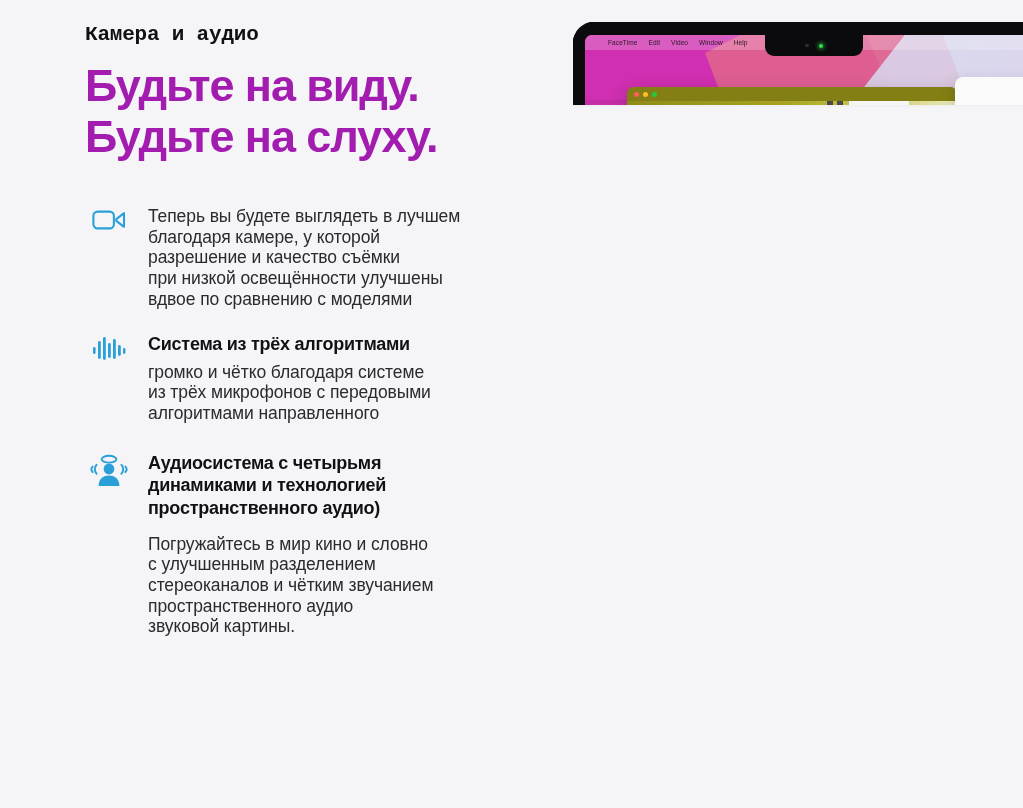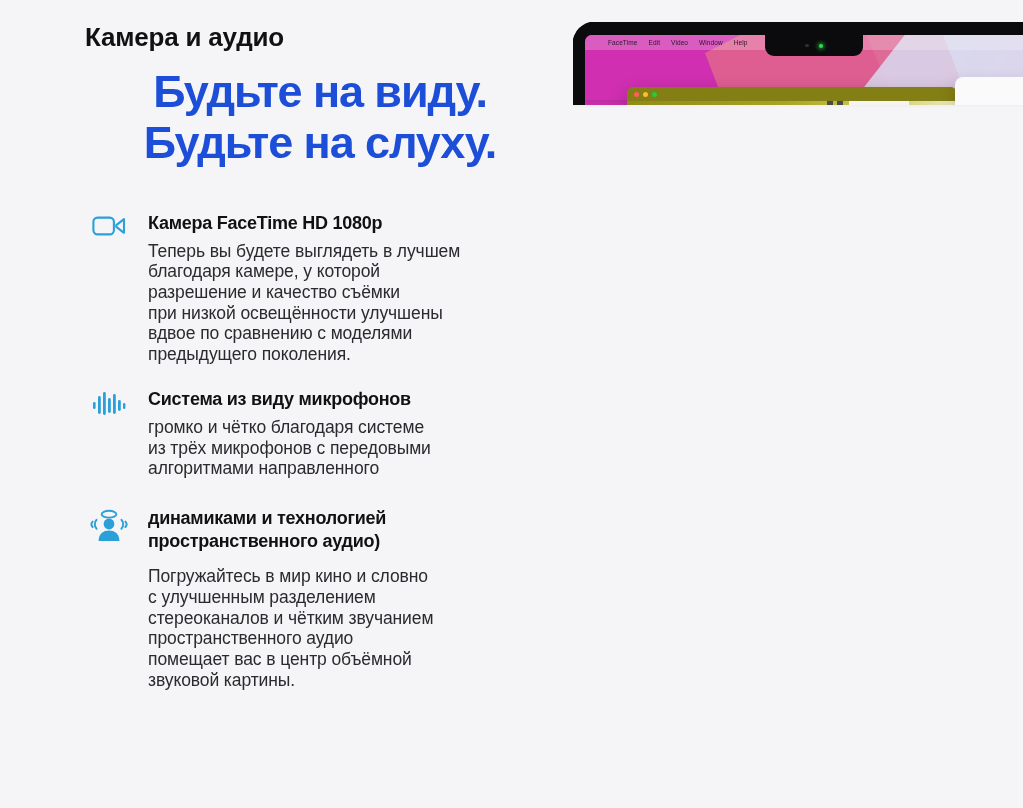--- a/index.html
+++ b/index.html
@@ -19,36 +19,36 @@
 
   
   .content {
     position: absolute;
     left: 85px;
     top: 22px;
     width: 470px;
   }
 
   .eyebrow {
-    font-size: 26px;
+    font-size: 21px;
     font-weight: bold;
     color: #111113;
     letter-spacing: -0.2px;
     margin: 0 0 14px 0;
     line-height: 1.2;
+    font-family: Liberation Mono, monospace;
   }
 
   .headline {
     font-size: 45px;
     font-weight: bold;
-    color: #1d4ed8;
+    color: #a21caf;
     line-height: 1.12;
     letter-spacing: -1.1px;
     margin: 0;
-    text-align: center;
   }
   .headline-line { display: block; white-space: nowrap; }
 
   
   .features {
     margin-top: 44px;
   }
   .feature {
     position: relative;
     padding-left: 63px;
@@ -286,75 +286,73 @@
 
   <div class="features">
 
     <div class="feature f1">
       <span class="feature-icon">
         <svg width="34" height="24" viewBox="0 0 34 24" fill="none" xmlns="http://www.w3.org/2000/svg">
           <rect x="1.4" y="3.6" width="20.5" height="16.8" rx="4.2" stroke="#2a9fd8" stroke-width="2.1"></rect>
           <path d="M24.3 11.2 L32 5.2 V18.8 L24.3 12.8 Z" stroke="#2a9fd8" stroke-width="2.1" stroke-linejoin="round" fill="none"></path>
         </svg>
       </span>
-      <h2 class="feature-title">Камера FaceTime HD 1080p</h2>
       <p class="feature-body">
         <span class="bline">Теперь вы будете выглядеть в лучшем</span>
         <span class="bline">благодаря камере, у которой</span>
         <span class="bline">разрешение и качество съёмки</span>
         <span class="bline">при низкой освещённости улучшены</span>
         <span class="bline">вдвое по сравнению с моделями</span>
-        <span class="bline">предыдущего поколения.</span>
       </p>
     </div>
 
     <div class="feature f2">
       <span class="feature-icon">
         <svg width="34" height="28" viewBox="0 0 34 28" xmlns="http://www.w3.org/2000/svg">
           <g fill="#2a9fd8">
             <rect x="1" y="12" width="2.6" height="7" rx="1.3"></rect>
             <rect x="6" y="6" width="2.8" height="18" rx="1.4"></rect>
             <rect x="11" y="2" width="2.8" height="23" rx="1.4"></rect>
             <rect x="16" y="8" width="2.8" height="15" rx="1.4"></rect>
             <rect x="21" y="4" width="2.8" height="20" rx="1.4"></rect>
             <rect x="26" y="10" width="2.8" height="11" rx="1.4"></rect>
             <rect x="31" y="13" width="2.4" height="6" rx="1.2"></rect>
           </g>
         </svg>
       </span>
-      <h2 class="feature-title">Система из виду микрофонов</h2>
+      <h2 class="feature-title">Система из трёх алгоритмами</h2>
       <p class="feature-body">
         <span class="bline">громко и чётко благодаря системе</span>
         <span class="bline">из трёх микрофонов с передовыми</span>
         <span class="bline">алгоритмами направленного</span>
       </p>
     </div>
 
     <div class="feature f3">
       <span class="feature-icon">
         <svg width="38" height="34" viewBox="0 0 38 34" xmlns="http://www.w3.org/2000/svg">
           <ellipse cx="19" cy="5.2" rx="7.4" ry="3.4" stroke="#2a9fd8" stroke-width="1.9" fill="none"></ellipse>
           <circle cx="19" cy="15" r="5.4" fill="#2a9fd8"></circle>
           <path d="M8.6 32 C8.6 24.6 13.3 21.4 19 21.4 C24.7 21.4 29.4 24.6 29.4 32 Z" fill="#2a9fd8"></path>
           <path d="M6.6 10.8 C4.2 13 4.2 17.6 6.6 19.8" stroke="#2a9fd8" stroke-width="1.9" fill="none" stroke-linecap="round"></path>
           <path d="M2.6 12.6 C1.1 14.2 1.1 16.4 2.6 18" stroke="#2a9fd8" stroke-width="1.9" fill="none" stroke-linecap="round"></path>
           <path d="M31.4 10.8 C33.8 13 33.8 17.6 31.4 19.8" stroke="#2a9fd8" stroke-width="1.9" fill="none" stroke-linecap="round"></path>
           <path d="M35.4 12.6 C36.9 14.2 36.9 16.4 35.4 18" stroke="#2a9fd8" stroke-width="1.9" fill="none" stroke-linecap="round"></path>
         </svg>
       </span>
       <h2 class="feature-title">
+        <span class="tline">Аудиосистема с четырьмя</span>
         <span class="tline">динамиками и технологией</span>
         <span class="tline">пространственного аудио)</span>
       </h2>
       <p class="feature-body">
         <span class="bline">Погружайтесь в мир кино и словно</span>
         <span class="bline">с улучшенным разделением</span>
         <span class="bline">стереоканалов и чётким звучанием</span>
         <span class="bline">пространственного аудио</span>
-        <span class="bline">помещает вас в центр объёмной</span>
         <span class="bline">звуковой картины.</span>
       </p>
     </div>
 
   </div>
 </div>
 
 <div class="laptop">
   <div class="laptop-body">
     <div class="laptop-screen">

